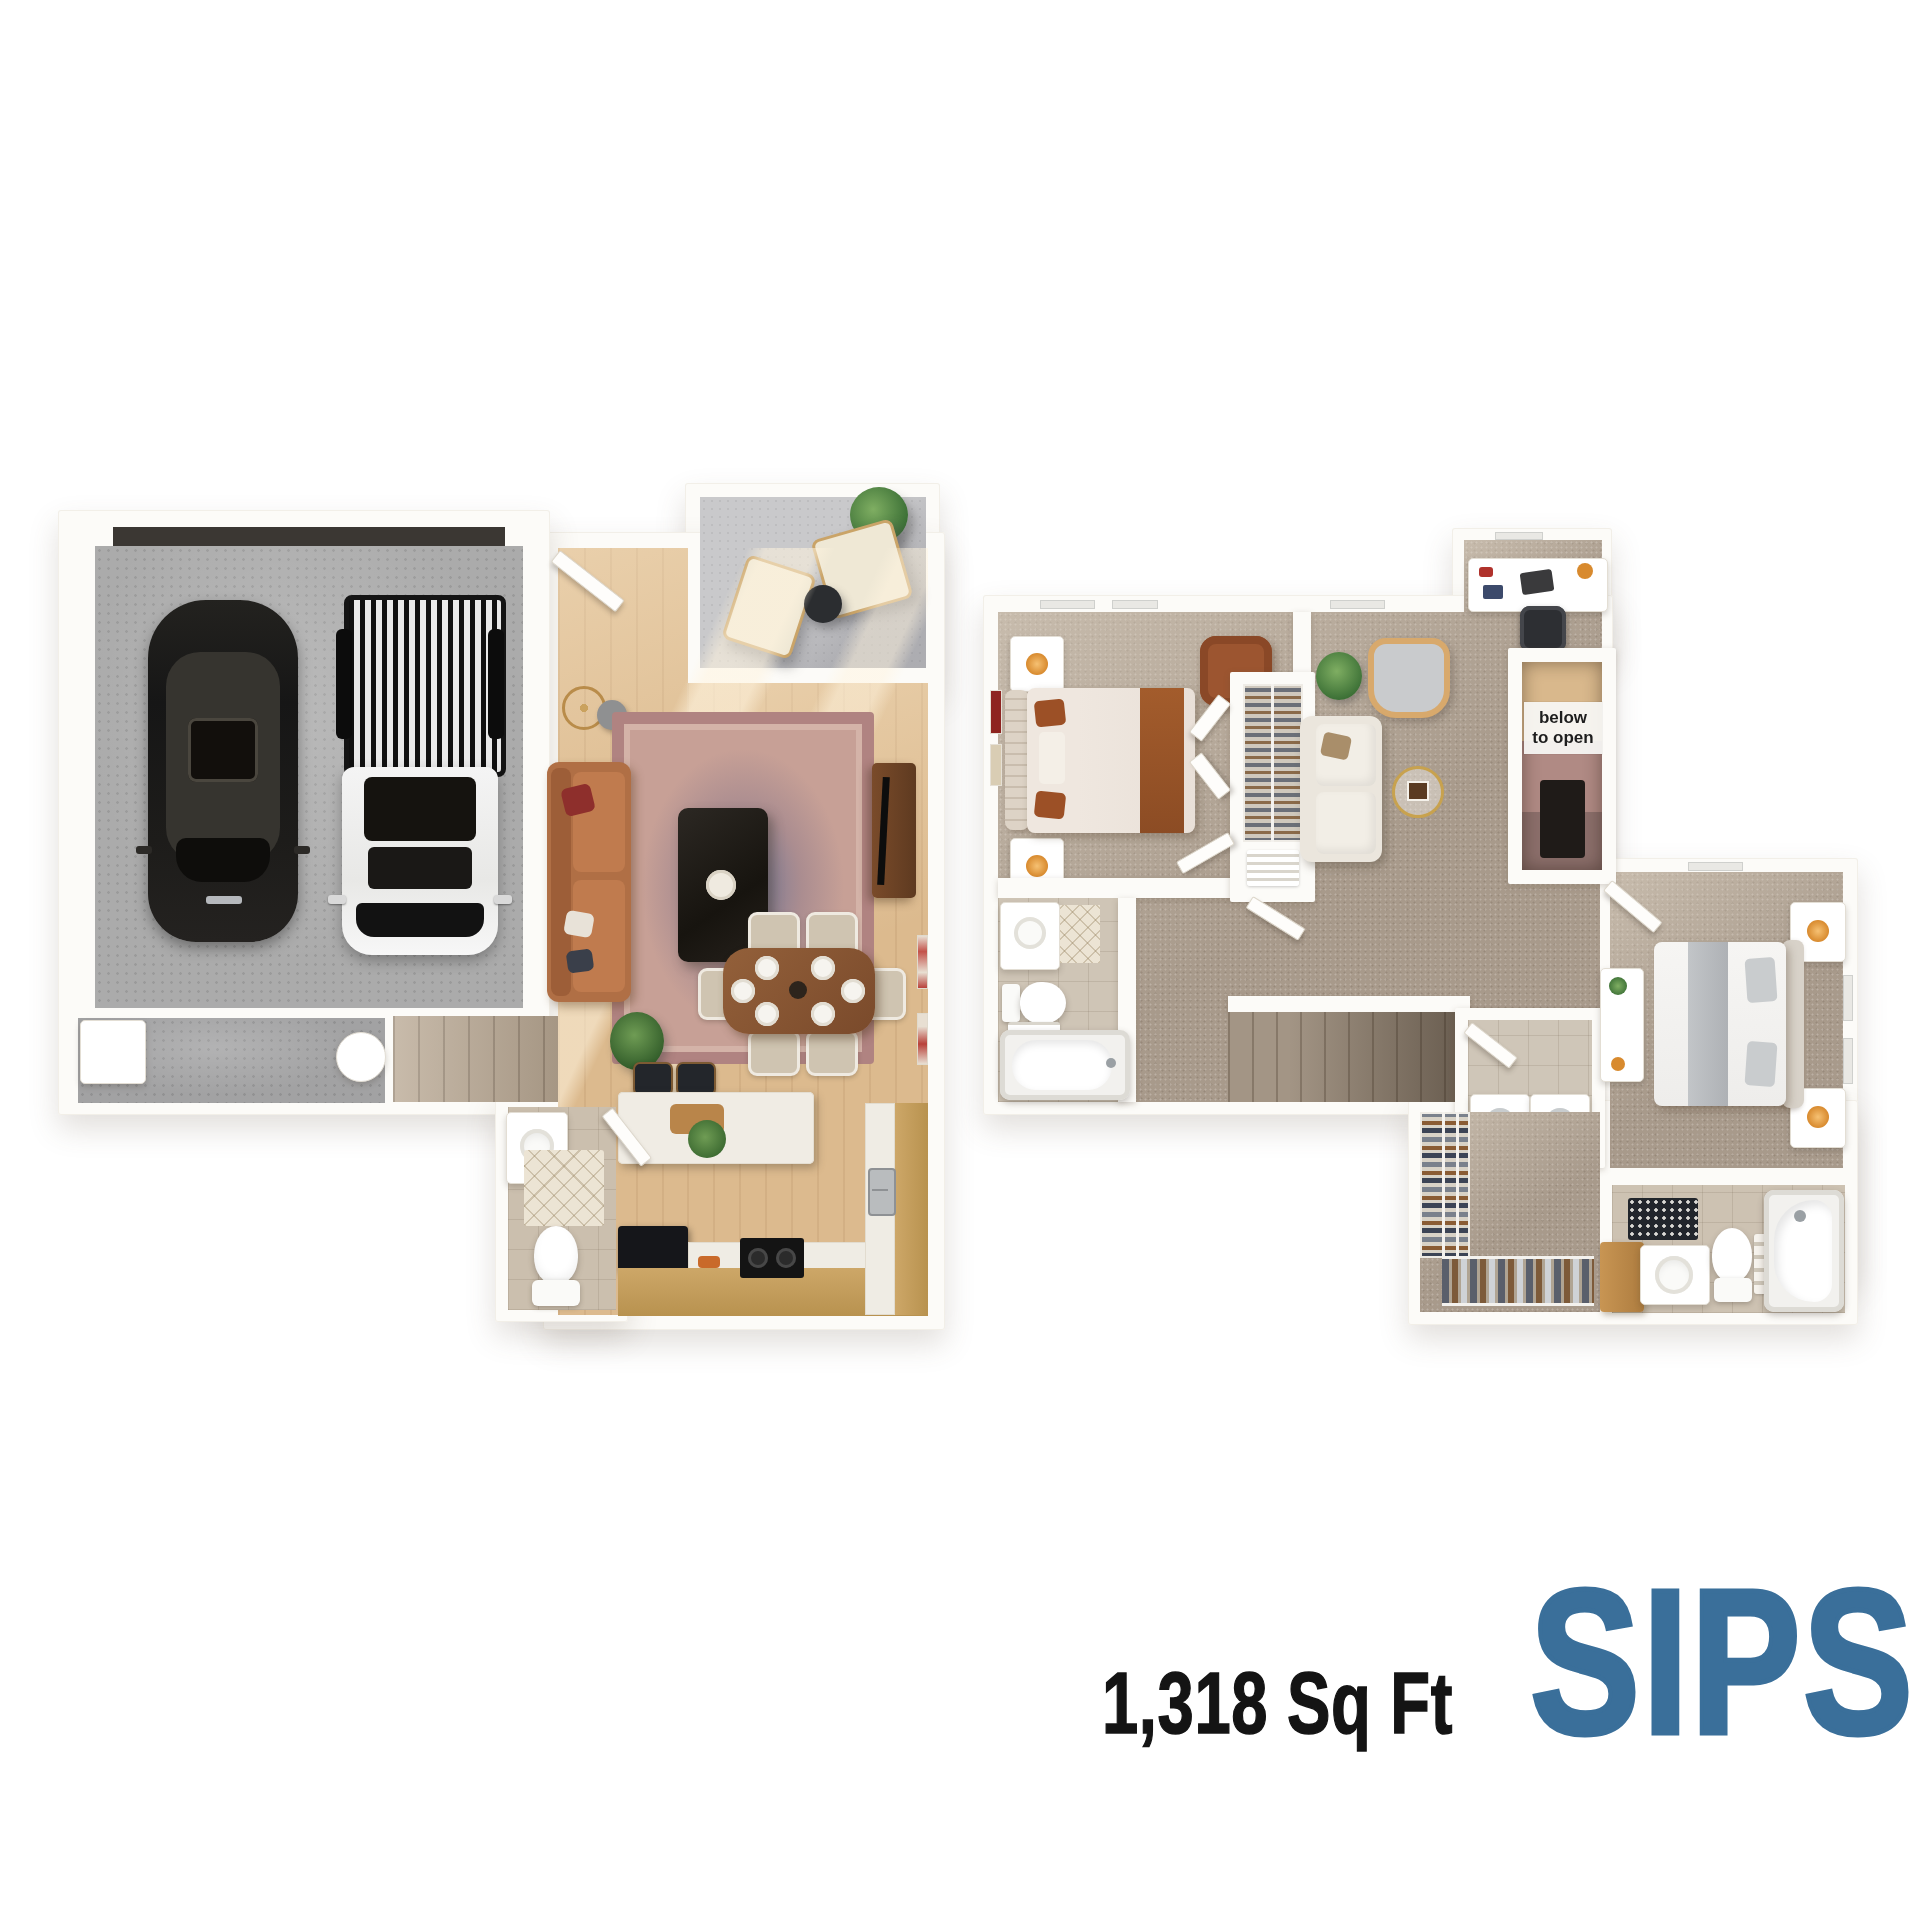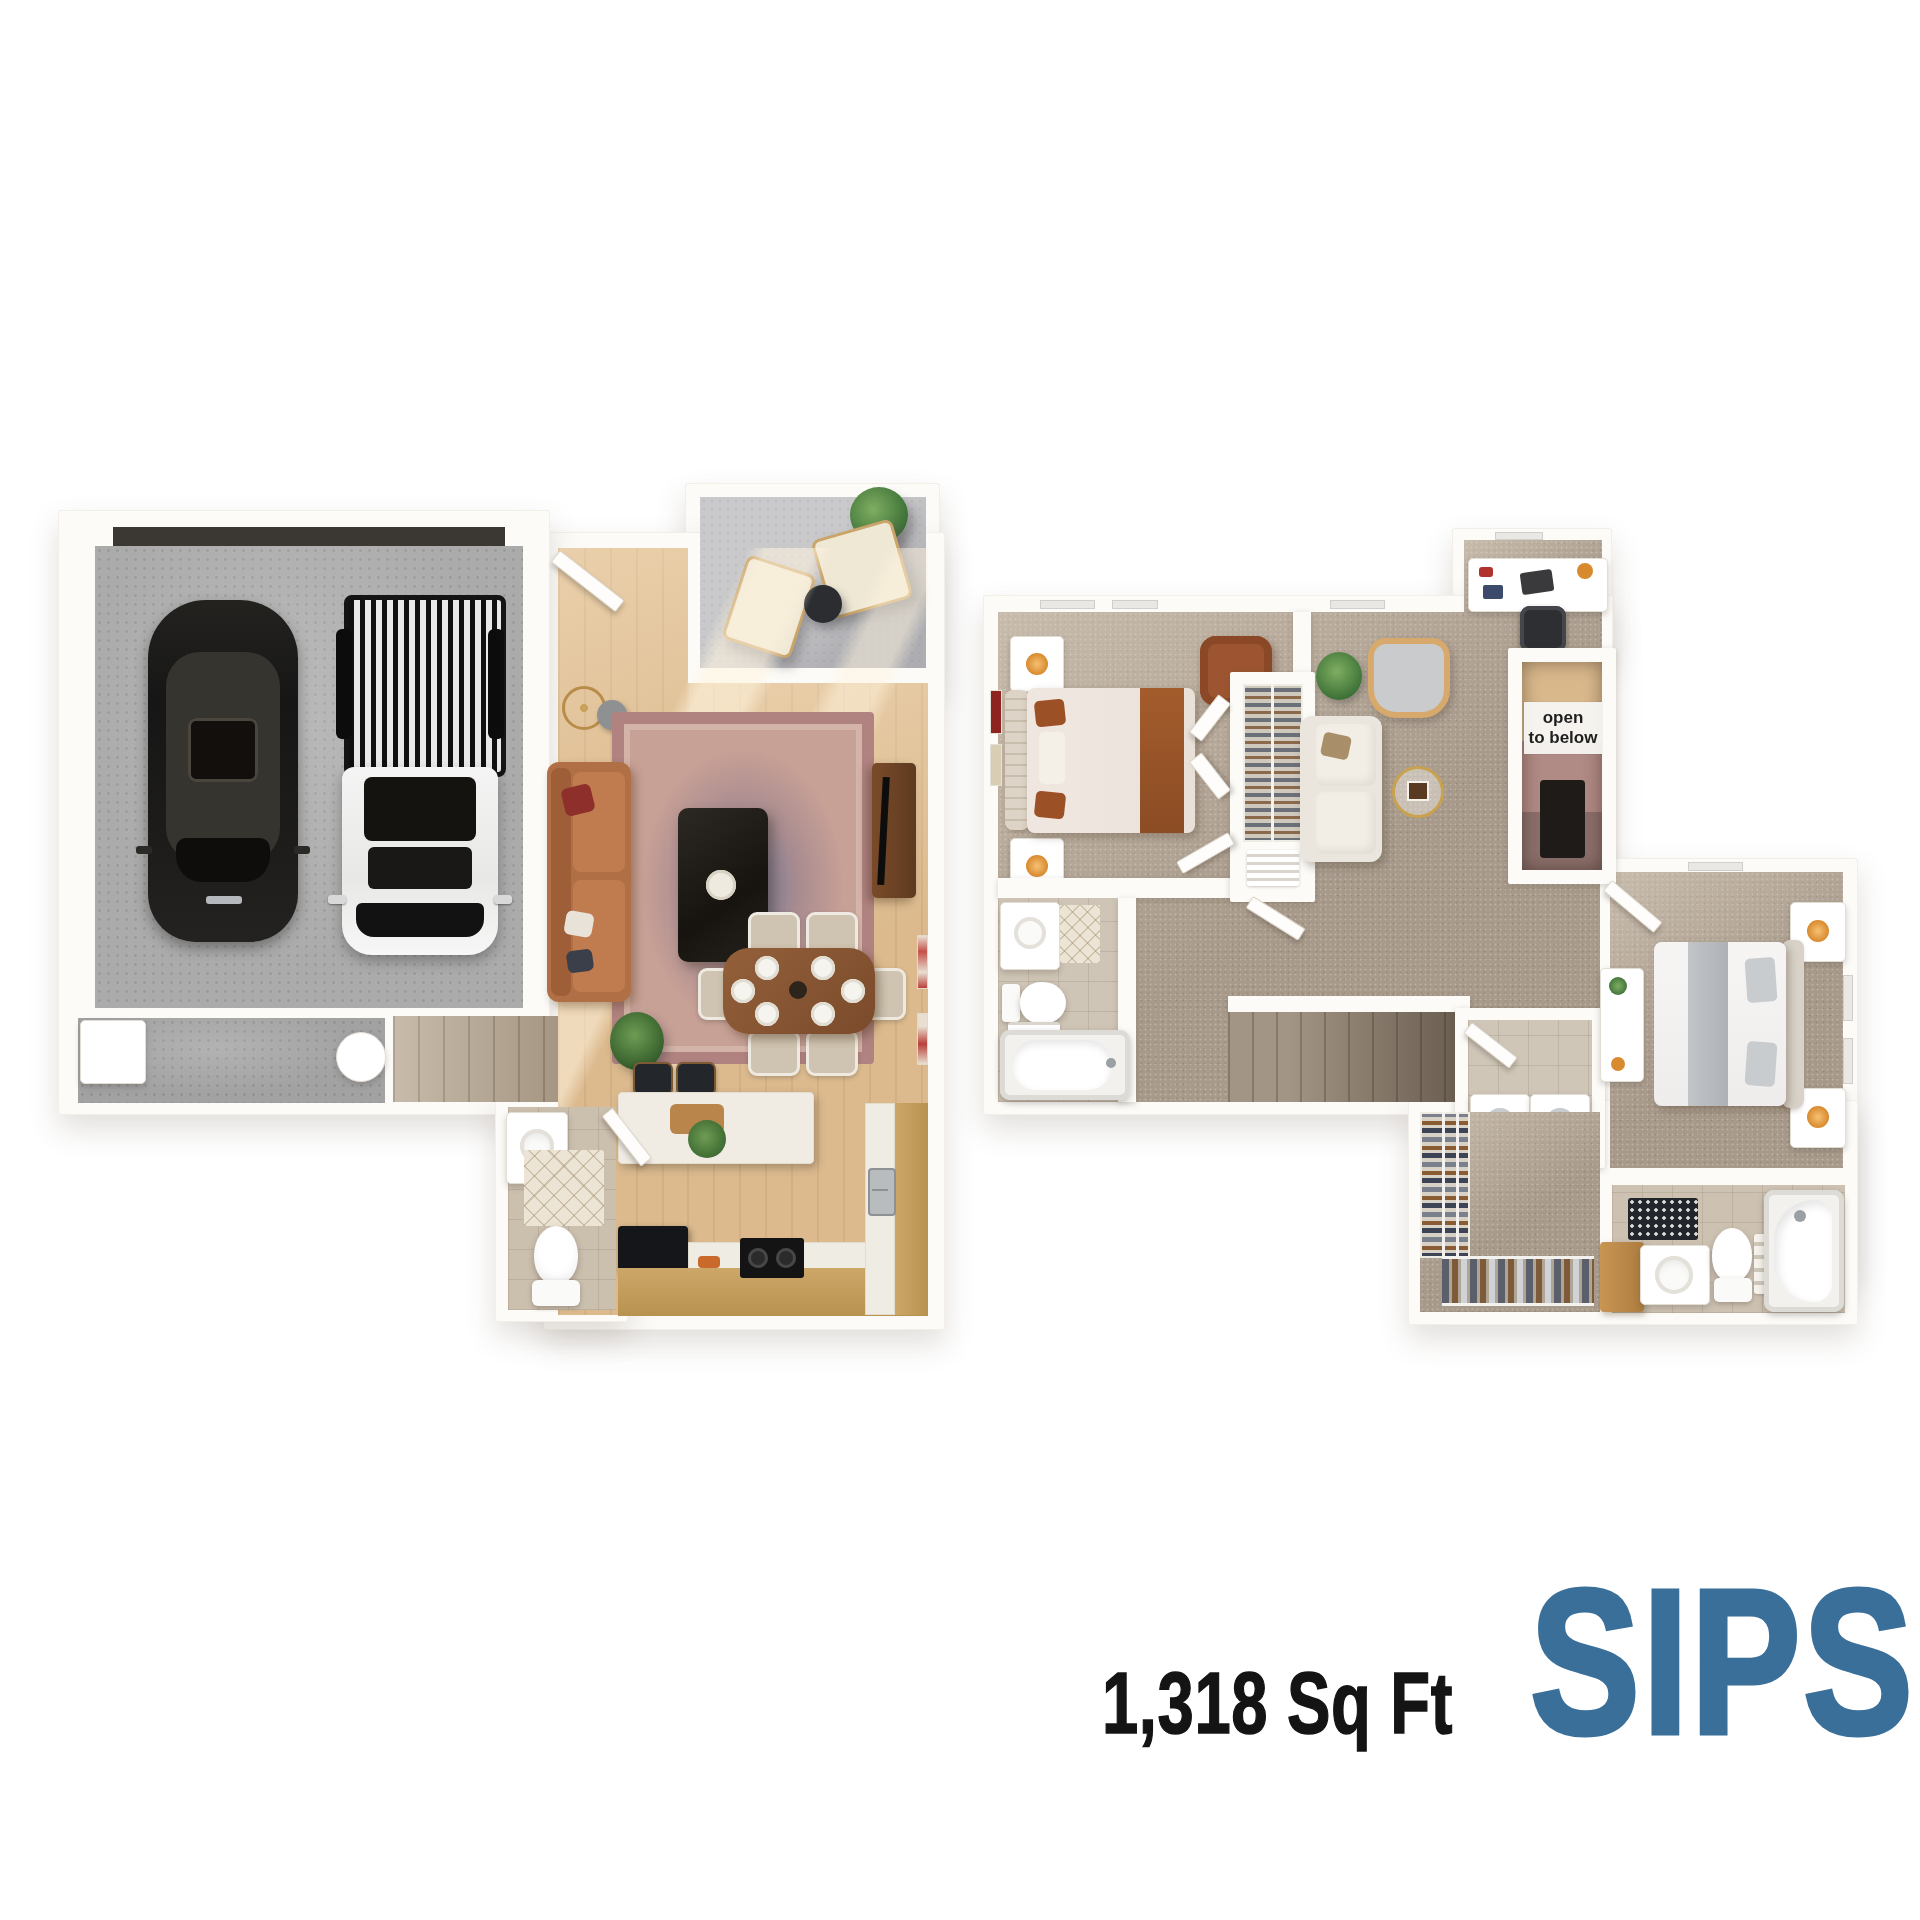--- a/index.html
+++ b/index.html
@@ -245,22 +245,22 @@
   </div>
   <div class="a circ" style="left:1392px;top:766px;width:46px;height:46px;border:3px solid #c8a24e;background:rgba(250,248,243,.4);">
     <div class="a" style="left:12px;top:12px;width:18px;height:16px;background:#5a3b22;border:2px solid #f4f1ea;"></div>
   </div>
 
   <div class="wallpart" style="left:1508px;top:648px;width:108px;height:236px;border-radius:2px;"></div>
   <div class="a" style="left:1522px;top:662px;width:80px;height:208px;background:linear-gradient(180deg,#d9b88c 0 38%,#b08a84 38% 72%,#8c6f6b 72%);box-shadow:inset 0 0 18px rgba(30,20,10,.45);">
     <div class="a" style="left:18px;top:118px;width:45px;height:78px;background:#1f1b18;border-radius:4px;"></div>
   </div>
   <div class="label-box" style="left:1524px;top:702px;width:78px;height:52px;">
-    <span class="l1">open</span>
-    <span class="l2">to below</span>
+    <span class="l1">below</span>
+    <span class="l2">to open</span>
   </div>
 
   <div class="tile" style="left:998px;top:898px;width:120px;height:204px;background-color:#cfc5b6;"></div>
   <div class="wallpart" style="left:1118px;top:898px;width:18px;height:204px;"></div>
   <div class="wobj" style="left:1000px;top:902px;width:58px;height:66px;">
     <div class="a circ" style="left:13px;top:14px;width:32px;height:32px;background:#fafaf8;box-shadow:inset 0 0 0 4px #e3e1da;"></div>
   </div>
   <div class="a" style="left:1060px;top:905px;width:40px;height:58px;background:
        repeating-linear-gradient(45deg, rgba(150,130,95,.35) 0 1.5px, transparent 1.5px 11px),
        repeating-linear-gradient(-45deg, rgba(150,130,95,.35) 0 1.5px, transparent 1.5px 11px),#ece4d4;"></div>

